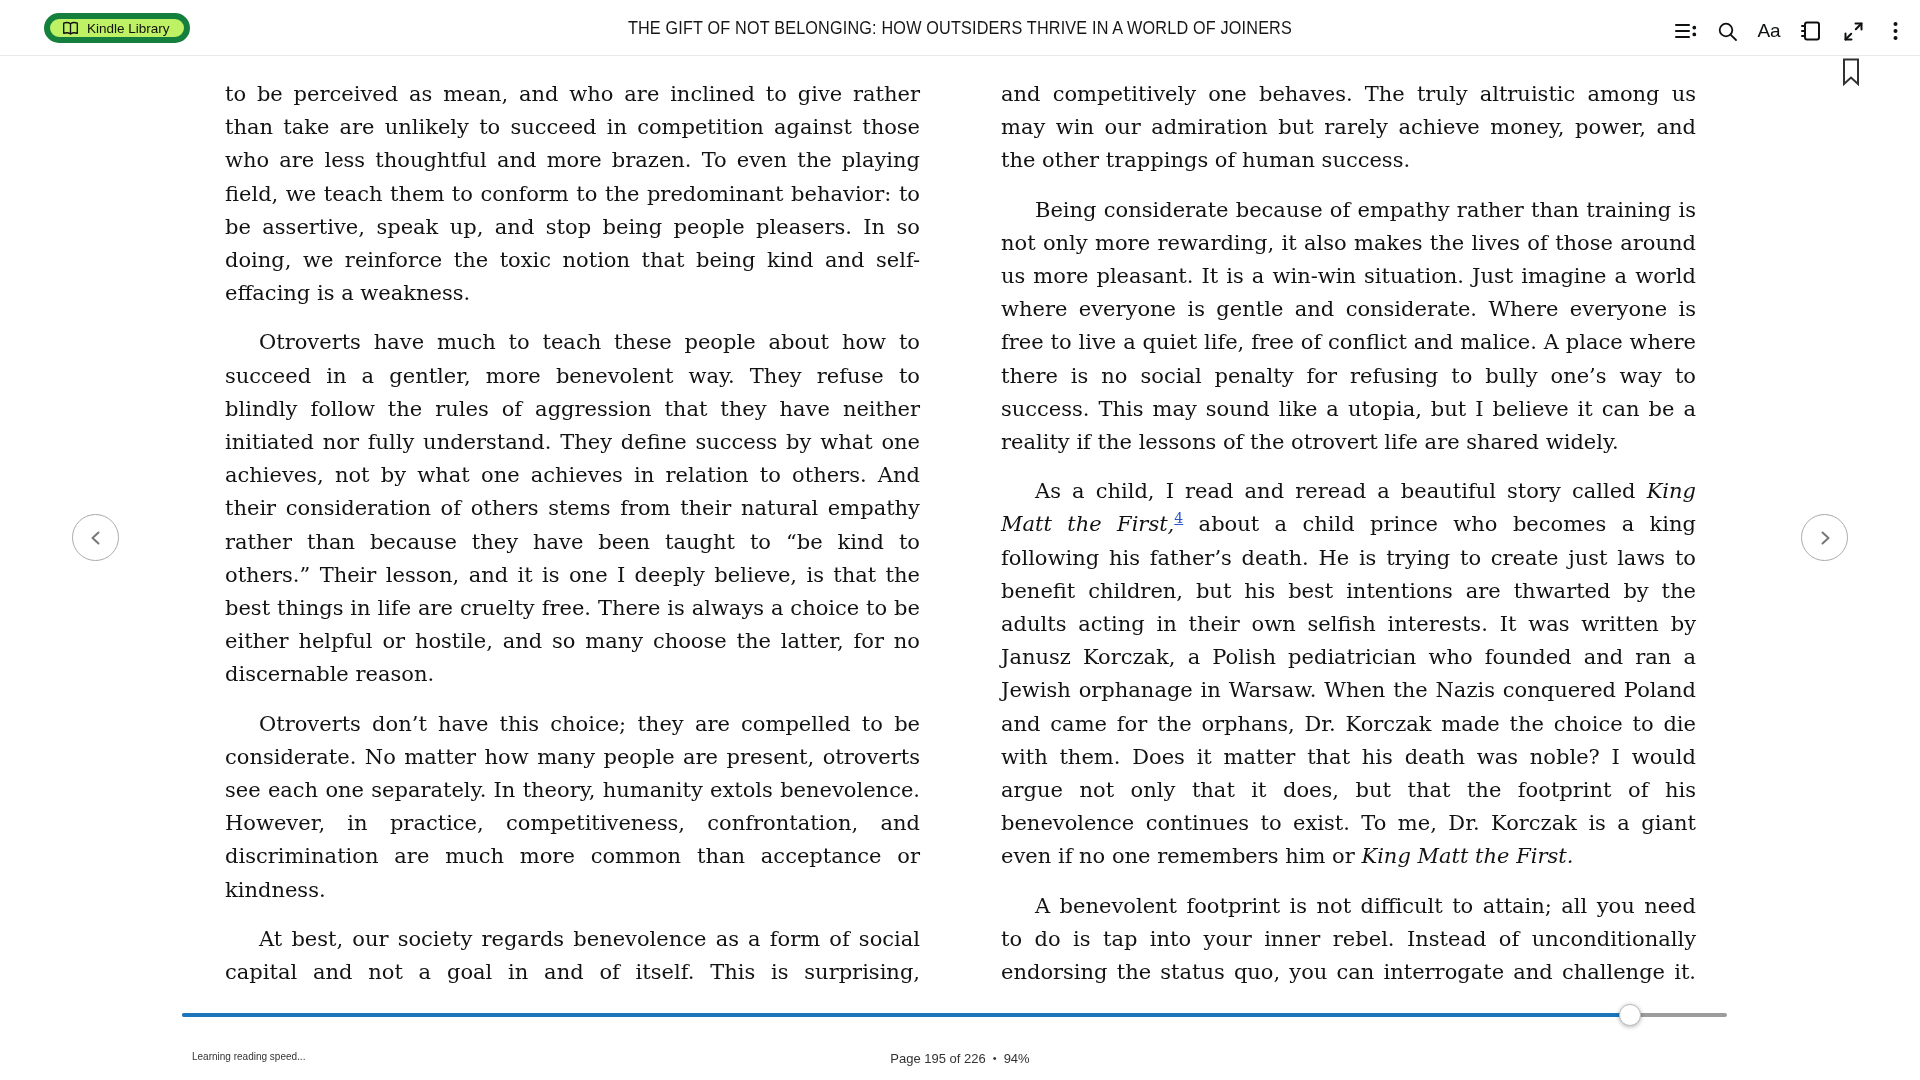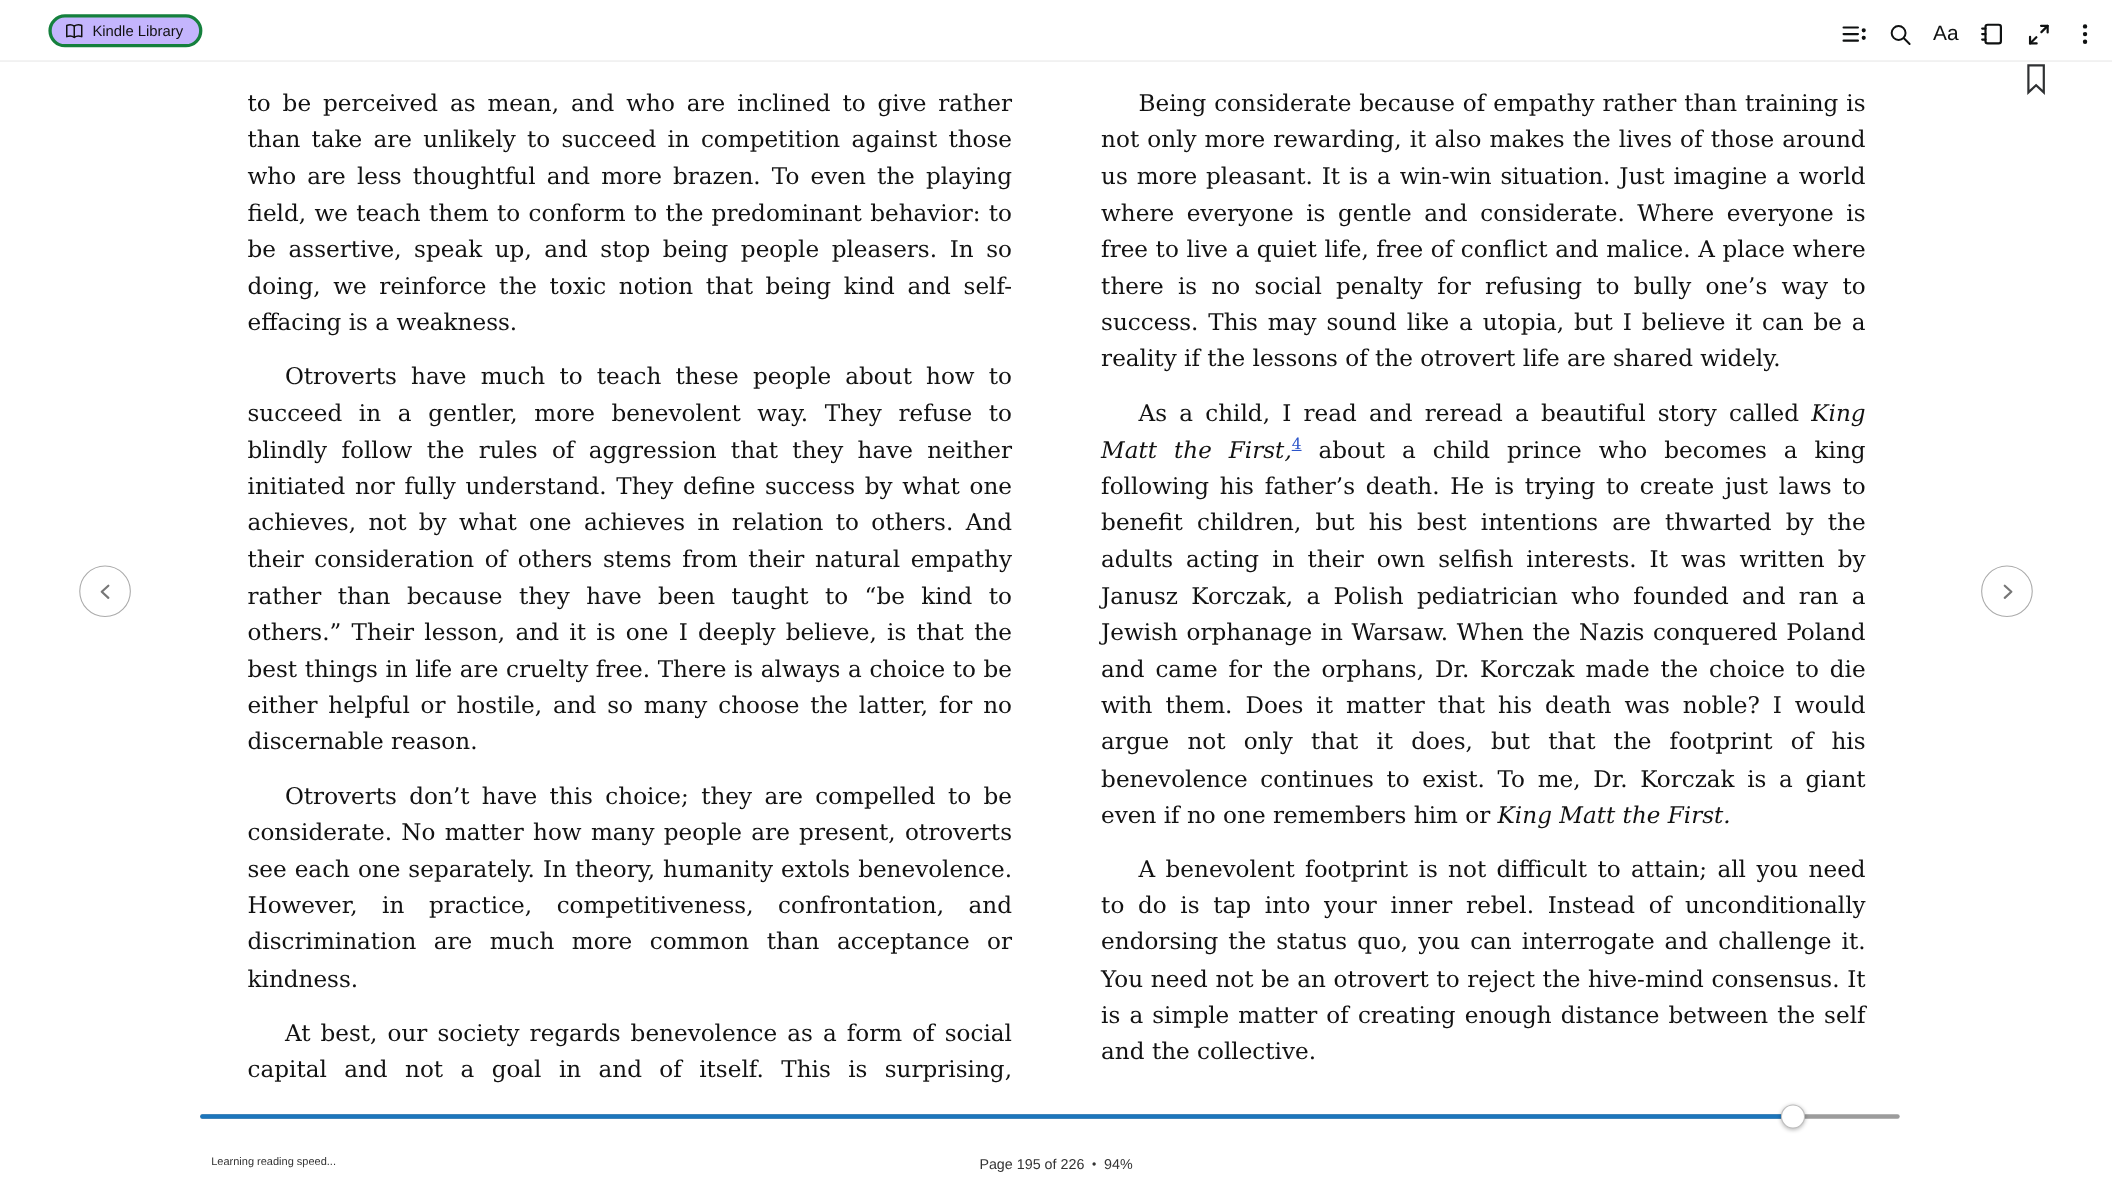--- a/index.html
+++ b/index.html
@@ -15,22 +15,22 @@
 
   
   .header {
     position: absolute; top: 0; left: 0; width: 1920px; height: 56px;
     background: #fff; border-bottom: 1px solid #e8e8e8;
   }
   .library-btn {
     position: absolute; left: 44px; top: 13px; height: 30px;
     display: flex; align-items: center; gap: 8px;
     padding: 0 14px 0 12px;
-    border: 3px solid #15803d; border-radius: 16px;
-    background: #c4b5fd; font-size: 13.5px; color: #111; cursor: pointer;
+    border: 6px solid #15803d; border-radius: 16px;
+    background: #bef264; font-size: 13.5px; color: #111; cursor: pointer;
   }
   .title-wrap {
     position: absolute; left: 200px; right: 200px; top: 0; height: 56px;
     display: flex; align-items: center; justify-content: center;
     pointer-events: none;
   }
   .title-text {
     display: inline-block;
     transform: scaleX(0.9); transform-origin: center;
     font-size: 18px; color: #161616; letter-spacing: 0.2px; white-space: nowrap;
@@ -110,20 +110,23 @@
   <button class="library-btn">
     <span>
       <svg width="17" height="15" viewBox="0 0 20 17" fill="none" stroke="#111" stroke-width="1.6" stroke-linejoin="round">
         <path d="M10 3 C 8 1.4, 4.5 1.2, 2 2.2 L2 14.2 C 4.5 13.2, 8 13.4, 10 15 C 12 13.4, 15.5 13.2, 18 14.2 L18 2.2 C 15.5 1.2, 12 1.4, 10 3 Z"></path>
         <path d="M10 3 L10 15"></path>
       </svg>
     </span>
     <span>Kindle Library</span>
   </button>
 
+  <div class="title-wrap">
+    <span class="title-text">THE GIFT OF NOT BELONGING: HOW OUTSIDERS THRIVE IN A WORLD OF JOINERS</span>
+  </div>
 
   <div class="header-icons">
     <button class="icon-btn" title="">
       <span>
         <svg width="23" height="20" viewBox="0 0 23 20" stroke="#0f1111" stroke-width="2" stroke-linecap="round">
           <line x1="2" y1="4" x2="15" y2="4"></line>
             <line x1="2" y1="10" x2="15" y2="10"></line>
             <line x1="2" y1="16" x2="15" y2="16"></line>
           <circle cx="20.3" cy="6.6" r="0.9" fill="#0f1111"></circle>
             <circle cx="20.3" cy="13.4" r="0.9" fill="#0f1111"></circle>
@@ -180,20 +183,21 @@
 </div>
 
 <div class="page-area">
   <div class="col">
       <p><span>to be perceived as mean, and who are inclined to give rather than take are unlikely to succeed in competition against those who are less thoughtful and more brazen. To even the playing field, we teach them to conform to the predominant behavior: to be assertive, speak up, and stop being people pleasers. In so doing, we reinforce the toxic notion that being kind and self-effacing is a weakness.</span></p>
       <p class="indent"><span>Otroverts have much to teach these people about how to succeed in a gentler, more benevolent way. They refuse to blindly follow the rules of aggression that they have neither initiated nor fully understand. They define success by what one achieves, not by what one achieves in relation to others. And their consideration of others stems from their natural empathy rather than because they have been taught to “be kind to others.” Their lesson, and it is one I deeply believe, is that the best things in life are cruelty free. There is always a choice to be either helpful or hostile, and so many choose the latter, for no discernable reason.</span></p>
       <p class="indent"><span>Otroverts don’t have this choice; they are compelled to be considerate. No matter how many people are present, otroverts see each one separately. In theory, humanity extols benevolence. However, in practice, competitiveness, confrontation, and discrimination are much more common than acceptance or kindness.</span></p>
       <p class="indent"><span>At best, our society regards benevolence as a form of social capital and not a goal in and of itself. This is surprising, considering that the experience of being kind is so rewarding to you and everyone around you. We should be very eager to be kind, but the reality is that while kindness is commendable, humans respect power more. And power is something humans are disinclined to share. In virtually every field, the most powerful positions are reached by knocking others down along the way. This creates a vicious cycle by which the more power one accumulates, the more selfishly</span></p>
     </div>
   <div class="col">
+      <p><span>and competitively one behaves. The truly altruistic among us may win our admiration but rarely achieve money, power, and the other trappings of human success.</span></p>
       <p class="indent"><span>Being considerate because of empathy rather than training is not only more rewarding, it also makes the lives of those around us more pleasant. It is a win-win situation. Just imagine a world where everyone is gentle and considerate. Where everyone is free to live a quiet life, free of conflict and malice. A place where there is no social penalty for refusing to bully one’s way to success. This may sound like a utopia, but I believe it can be a reality if the lessons of the otrovert life are shared widely.</span></p>
       <p class="indent"><span>As a child, I read and reread a beautiful story called </span><span class="it">King Matt the First,</span><span class="sup-link">4</span><span> about a child prince who becomes a king following his father’s death. He is trying to create just laws to benefit children, but his best intentions are thwarted by the adults acting in their own selfish interests. It was written by Janusz Korczak, a Polish pediatrician who founded and ran a Jewish orphanage in Warsaw. When the Nazis conquered Poland and came for the orphans, Dr. Korczak made the choice to die with them. Does it matter that his death was noble? I would argue not only that it does, but that the footprint of his benevolence continues to exist. To me, Dr. Korczak is a giant even if no one remembers him or </span><span class="it">King Matt the First.</span></p>
       <p class="indent"><span>A benevolent footprint is not difficult to attain; all you need to do is tap into your inner rebel. Instead of unconditionally endorsing the status quo, you can interrogate and challenge it. You need not be an otrovert to reject the hive-mind consensus. It is a simple matter of creating enough distance between the self and the collective.</span></p>
     </div>
 </div>
 
 <button class="nav-btn prev">
   <span>
     <svg width="16" height="16" viewBox="0 0 16 16" fill="none" stroke="#777" stroke-width="2" stroke-linecap="round" stroke-linejoin="round">
       <polyline points="10.5,2.5 4.5,8 10.5,13.5"></polyline>

